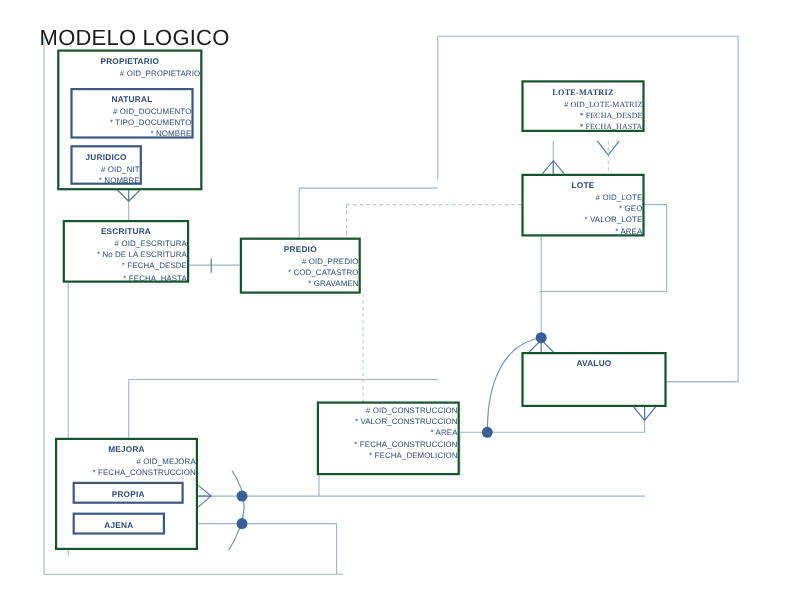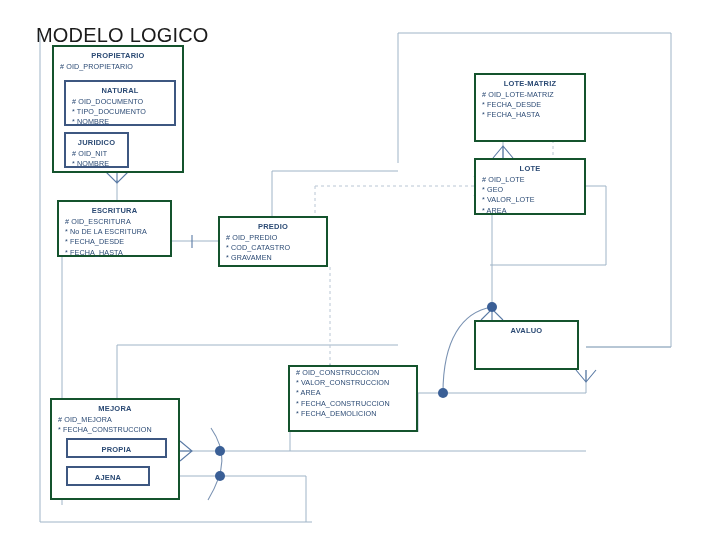--- a/index.html
+++ b/index.html
@@ -11,21 +11,21 @@
          letter-spacing:.2px;font-weight:400;}
 
   svg.wires{position:absolute;left:0;top:0;width:720px;height:540px;
             pointer-events:none;}
 
   .ent{position:absolute;box-sizing:border-box;background:#ffffff;
        border:2px solid #14532d;}
   .ent-outer{border-width:2px;}
   .ent .nm{text-align:center;font-weight:bold;font-size:7.5px;color:#2b4a74;
            letter-spacing:.2px;padding-top:4px;line-height:10px;}
-  .ent .attrs{padding:1px 0 0 6px;}
+  .ent .attrs{padding:1px 0 0 6px;text-align:right;}
   .ent .attr{font-size:7.2px;color:#2b4a74;line-height:10.2px;
              white-space:nowrap;letter-spacing:.1px;}
   .sub{position:absolute;box-sizing:border-box;background:#fff;
        border:2px solid #3d5781;}
   .sub .nm{text-align:center;font-weight:bold;font-size:7.5px;color:#2b4a74;
            padding-top:4px;line-height:10px;}
   .sub .attrs{padding:1px 0 0 6px;}
   .sub .attr{font-size:7.2px;color:#2b4a74;line-height:10.2px;white-space:nowrap;}
   .sub.empty .nm{padding-top:5px;}
 </style>
@@ -149,40 +149,40 @@
 
   <div class="ent" style="left:218px;top:216px;width:110px;height:51px;">
     <div class="nm">PREDIO</div>
     <div class="attrs">
       <div class="attr"># OID_PREDIO</div>
       <div class="attr">* COD_CATASTRO</div>
       <div class="attr">*  GRAVAMEN</div>
     </div>
   </div>
 
-  <div class="ent" style="left:474px;top:73px;width:112px;height:69px;">
+  <div class="ent" style="left:474px;top:73px;width:112px;height:47px;font-family:Liberation Serif, serif;">
     <div class="nm">LOTE-MATRIZ</div>
     <div class="attrs">
       <div class="attr"># OID_LOTE-MATRIZ</div>
       <div class="attr">* FECHA_DESDE</div>
       <div class="attr">* FECHA_HASTA</div>
     </div>
   </div>
 
   <div class="ent" style="left:474px;top:158px;width:112px;height:57px;">
     <div class="nm">LOTE</div>
     <div class="attrs">
       <div class="attr"># OID_LOTE</div>
       <div class="attr">* GEO</div>
       <div class="attr">* VALOR_LOTE</div>
       <div class="attr">* AREA</div>
     </div>
   </div>
 
-  <div class="ent" style="left:474px;top:320px;width:105px;height:50px;">
+  <div class="ent" style="left:474px;top:320px;width:132px;height:50px;">
     <div class="nm">AVALUO</div>
   </div>
 
   <div class="ent" style="left:288px;top:365px;width:130px;height:67px;">
     <div class="attrs">
       <div class="attr"># OID_CONSTRUCCION</div>
       <div class="attr">* VALOR_CONSTRUCCION</div>
       <div class="attr">* AREA</div>
       <div class="attr">* FECHA_CONSTRUCCION</div>
       <div class="attr">* FECHA_DEMOLICION</div>

